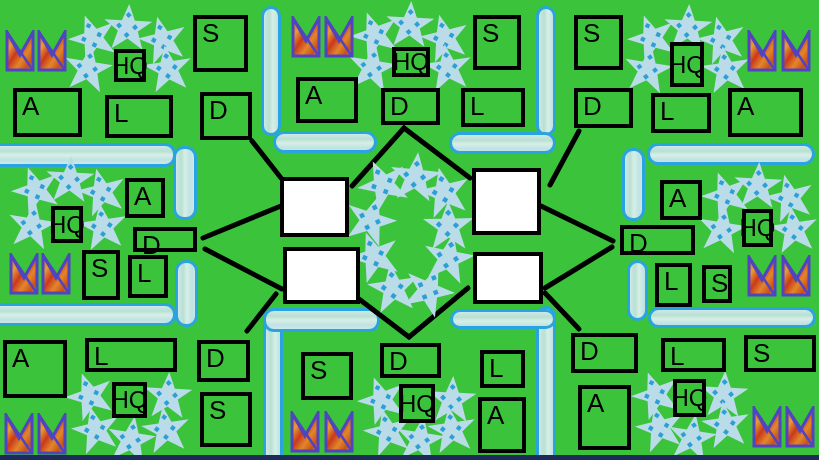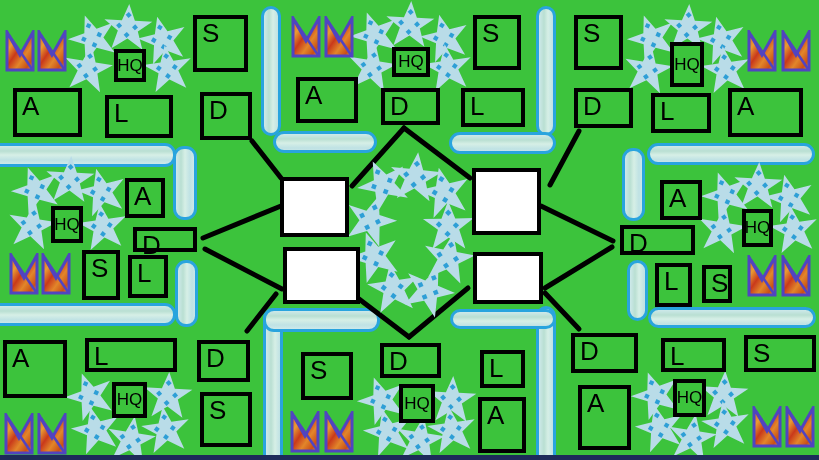--- a/index.html
+++ b/index.html
@@ -18,21 +18,21 @@
   #lines-layer { position:absolute; left:0; top:0; z-index:2; }
   .deco { position:absolute; z-index:3; }
   .box {
     position:absolute; box-sizing:border-box; z-index:4;
     border:4px solid #000; color:#000;
     background: var(--bg, #3cc33c);
     font-size:26px; line-height:1.05; padding:1px 0 0 5px;
     overflow:visible; white-space:nowrap;
   }
   .box.hq {
-    font-size:17px; padding:0; display:flex;
+    font-size:24px; padding:0; display:flex;
     align-items:center; justify-content:center; letter-spacing:0px;
   }
   .objective {
     position:absolute; box-sizing:border-box; z-index:4;
     background:#ffffff; border:4px solid #000;
   }
   #bottom-strip { position:absolute; z-index:5; background: var(--strip, #1d2b5a); }
   .star-body { fill: var(--star-fill, #b9dce8); }
   .star-dot  { fill: var(--star-dot, #2e9fd6); }
 </style>

